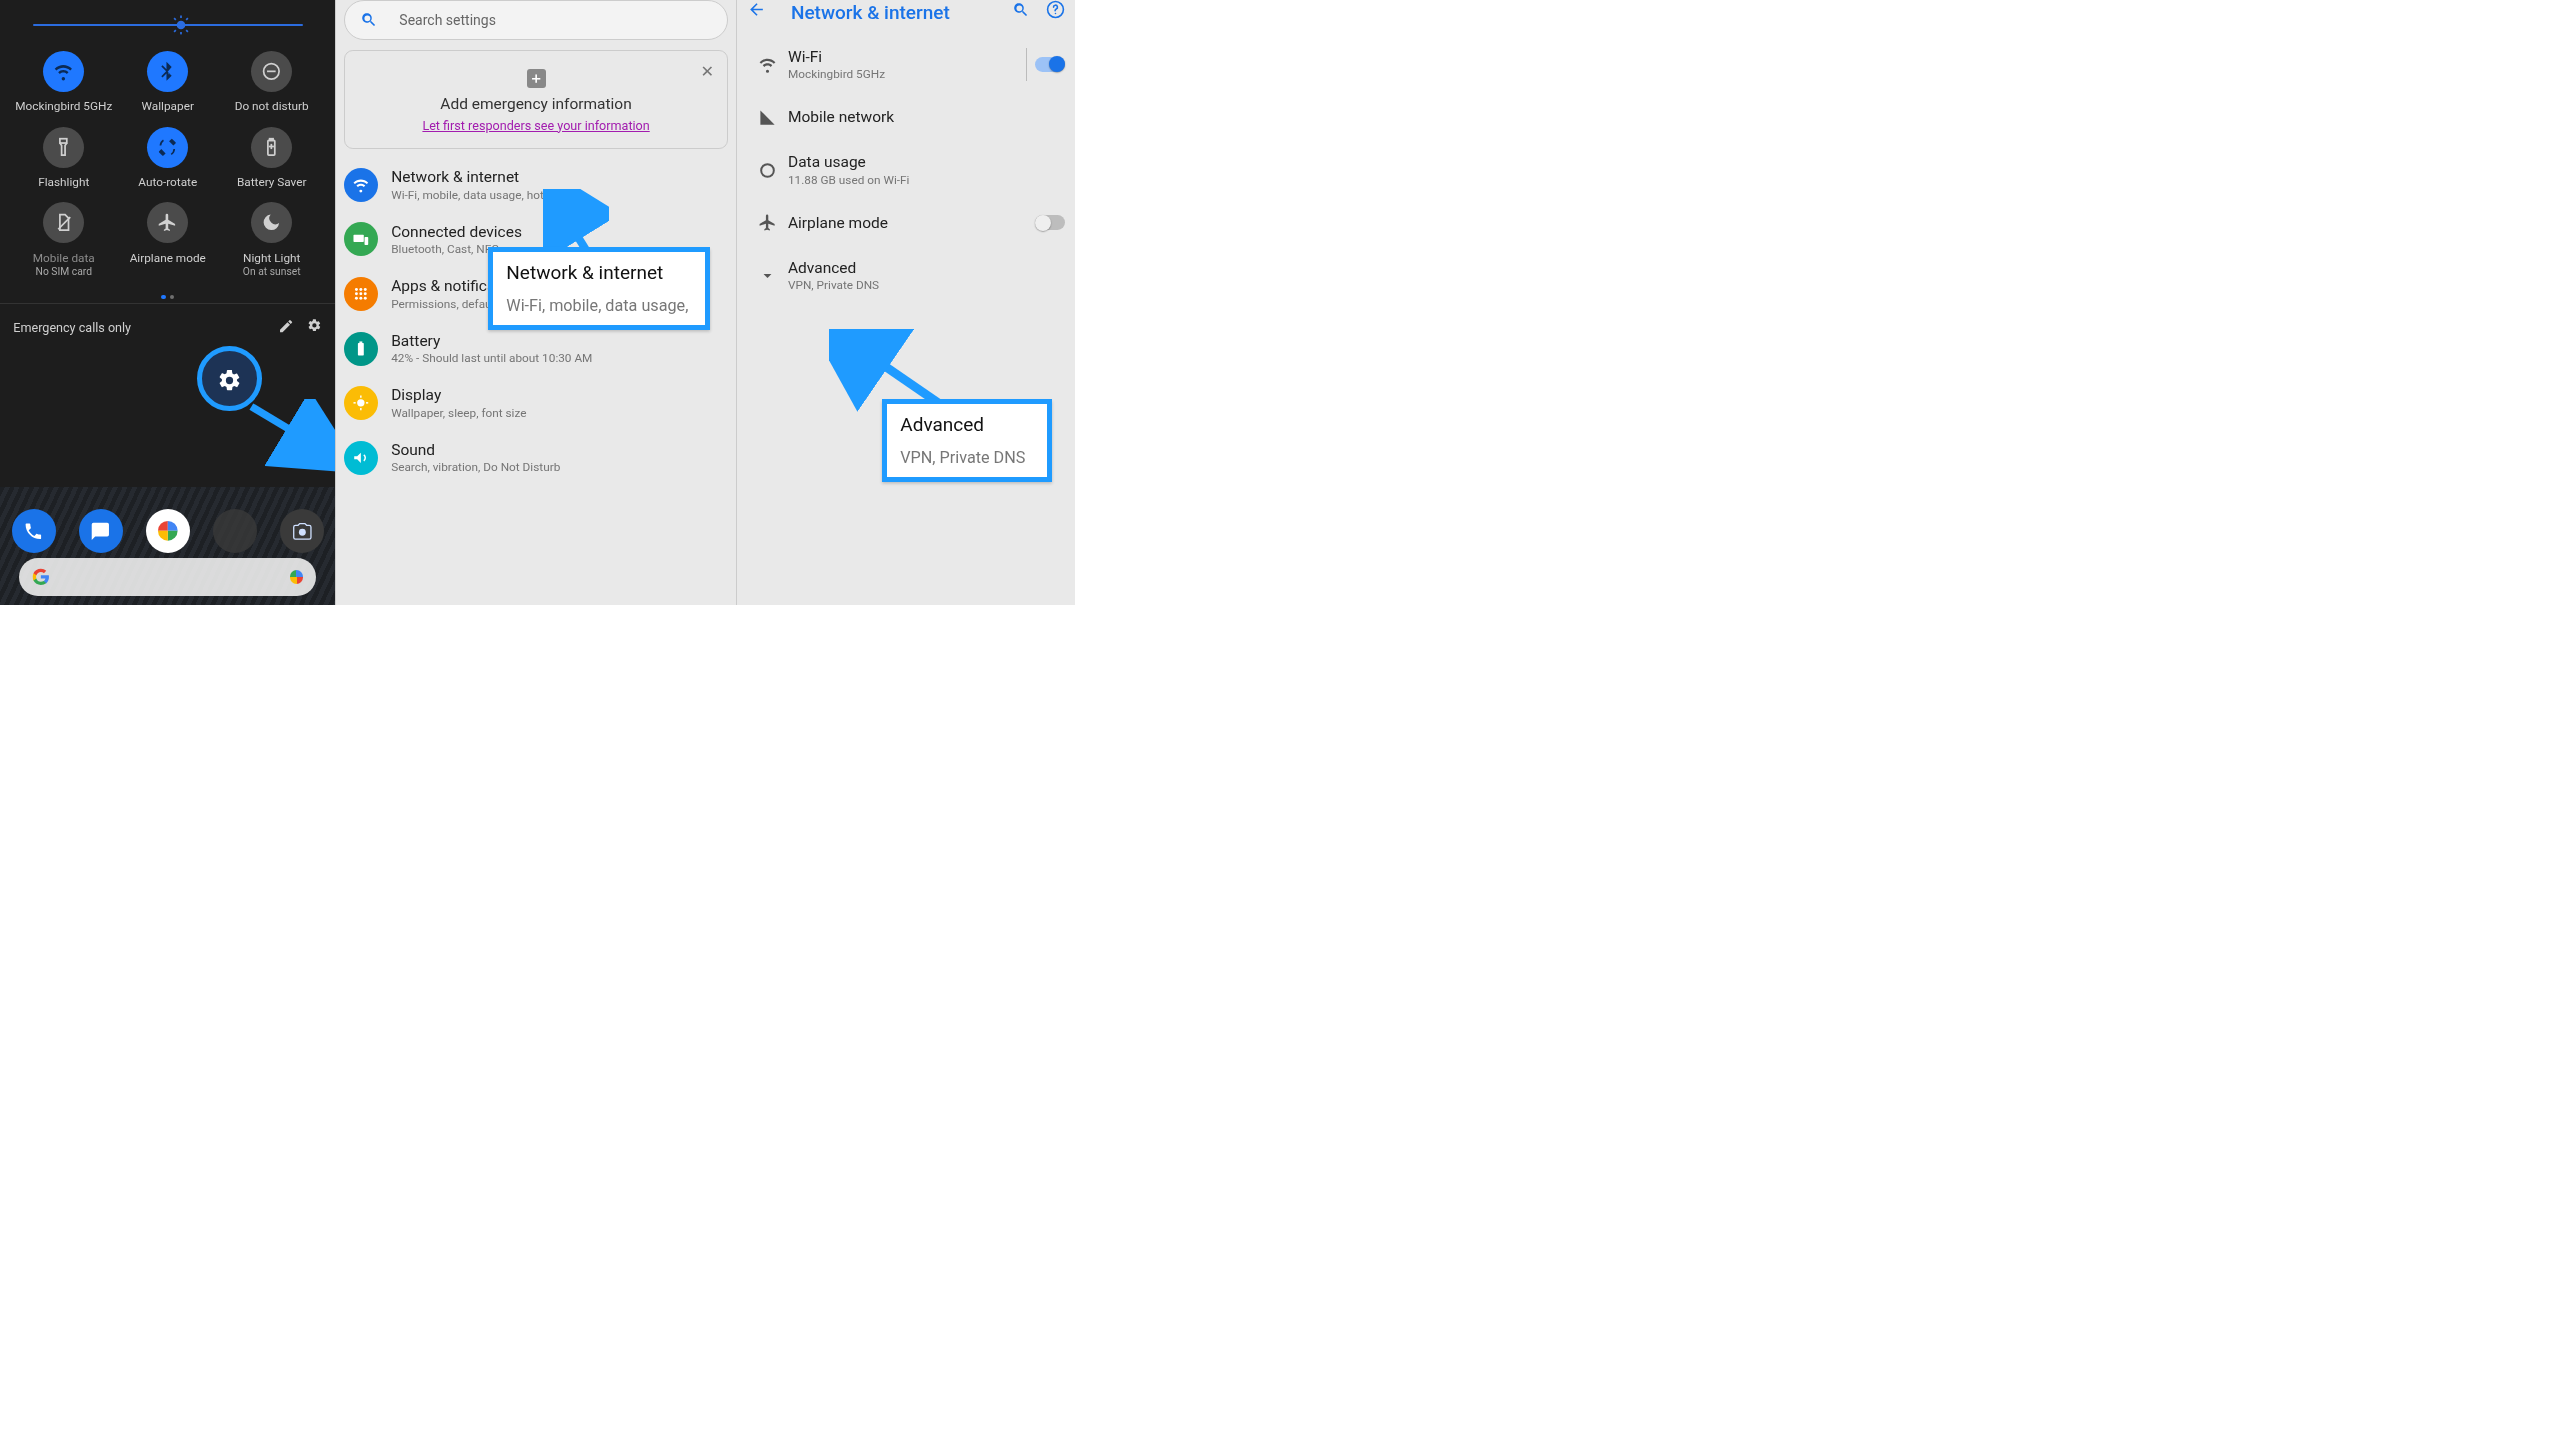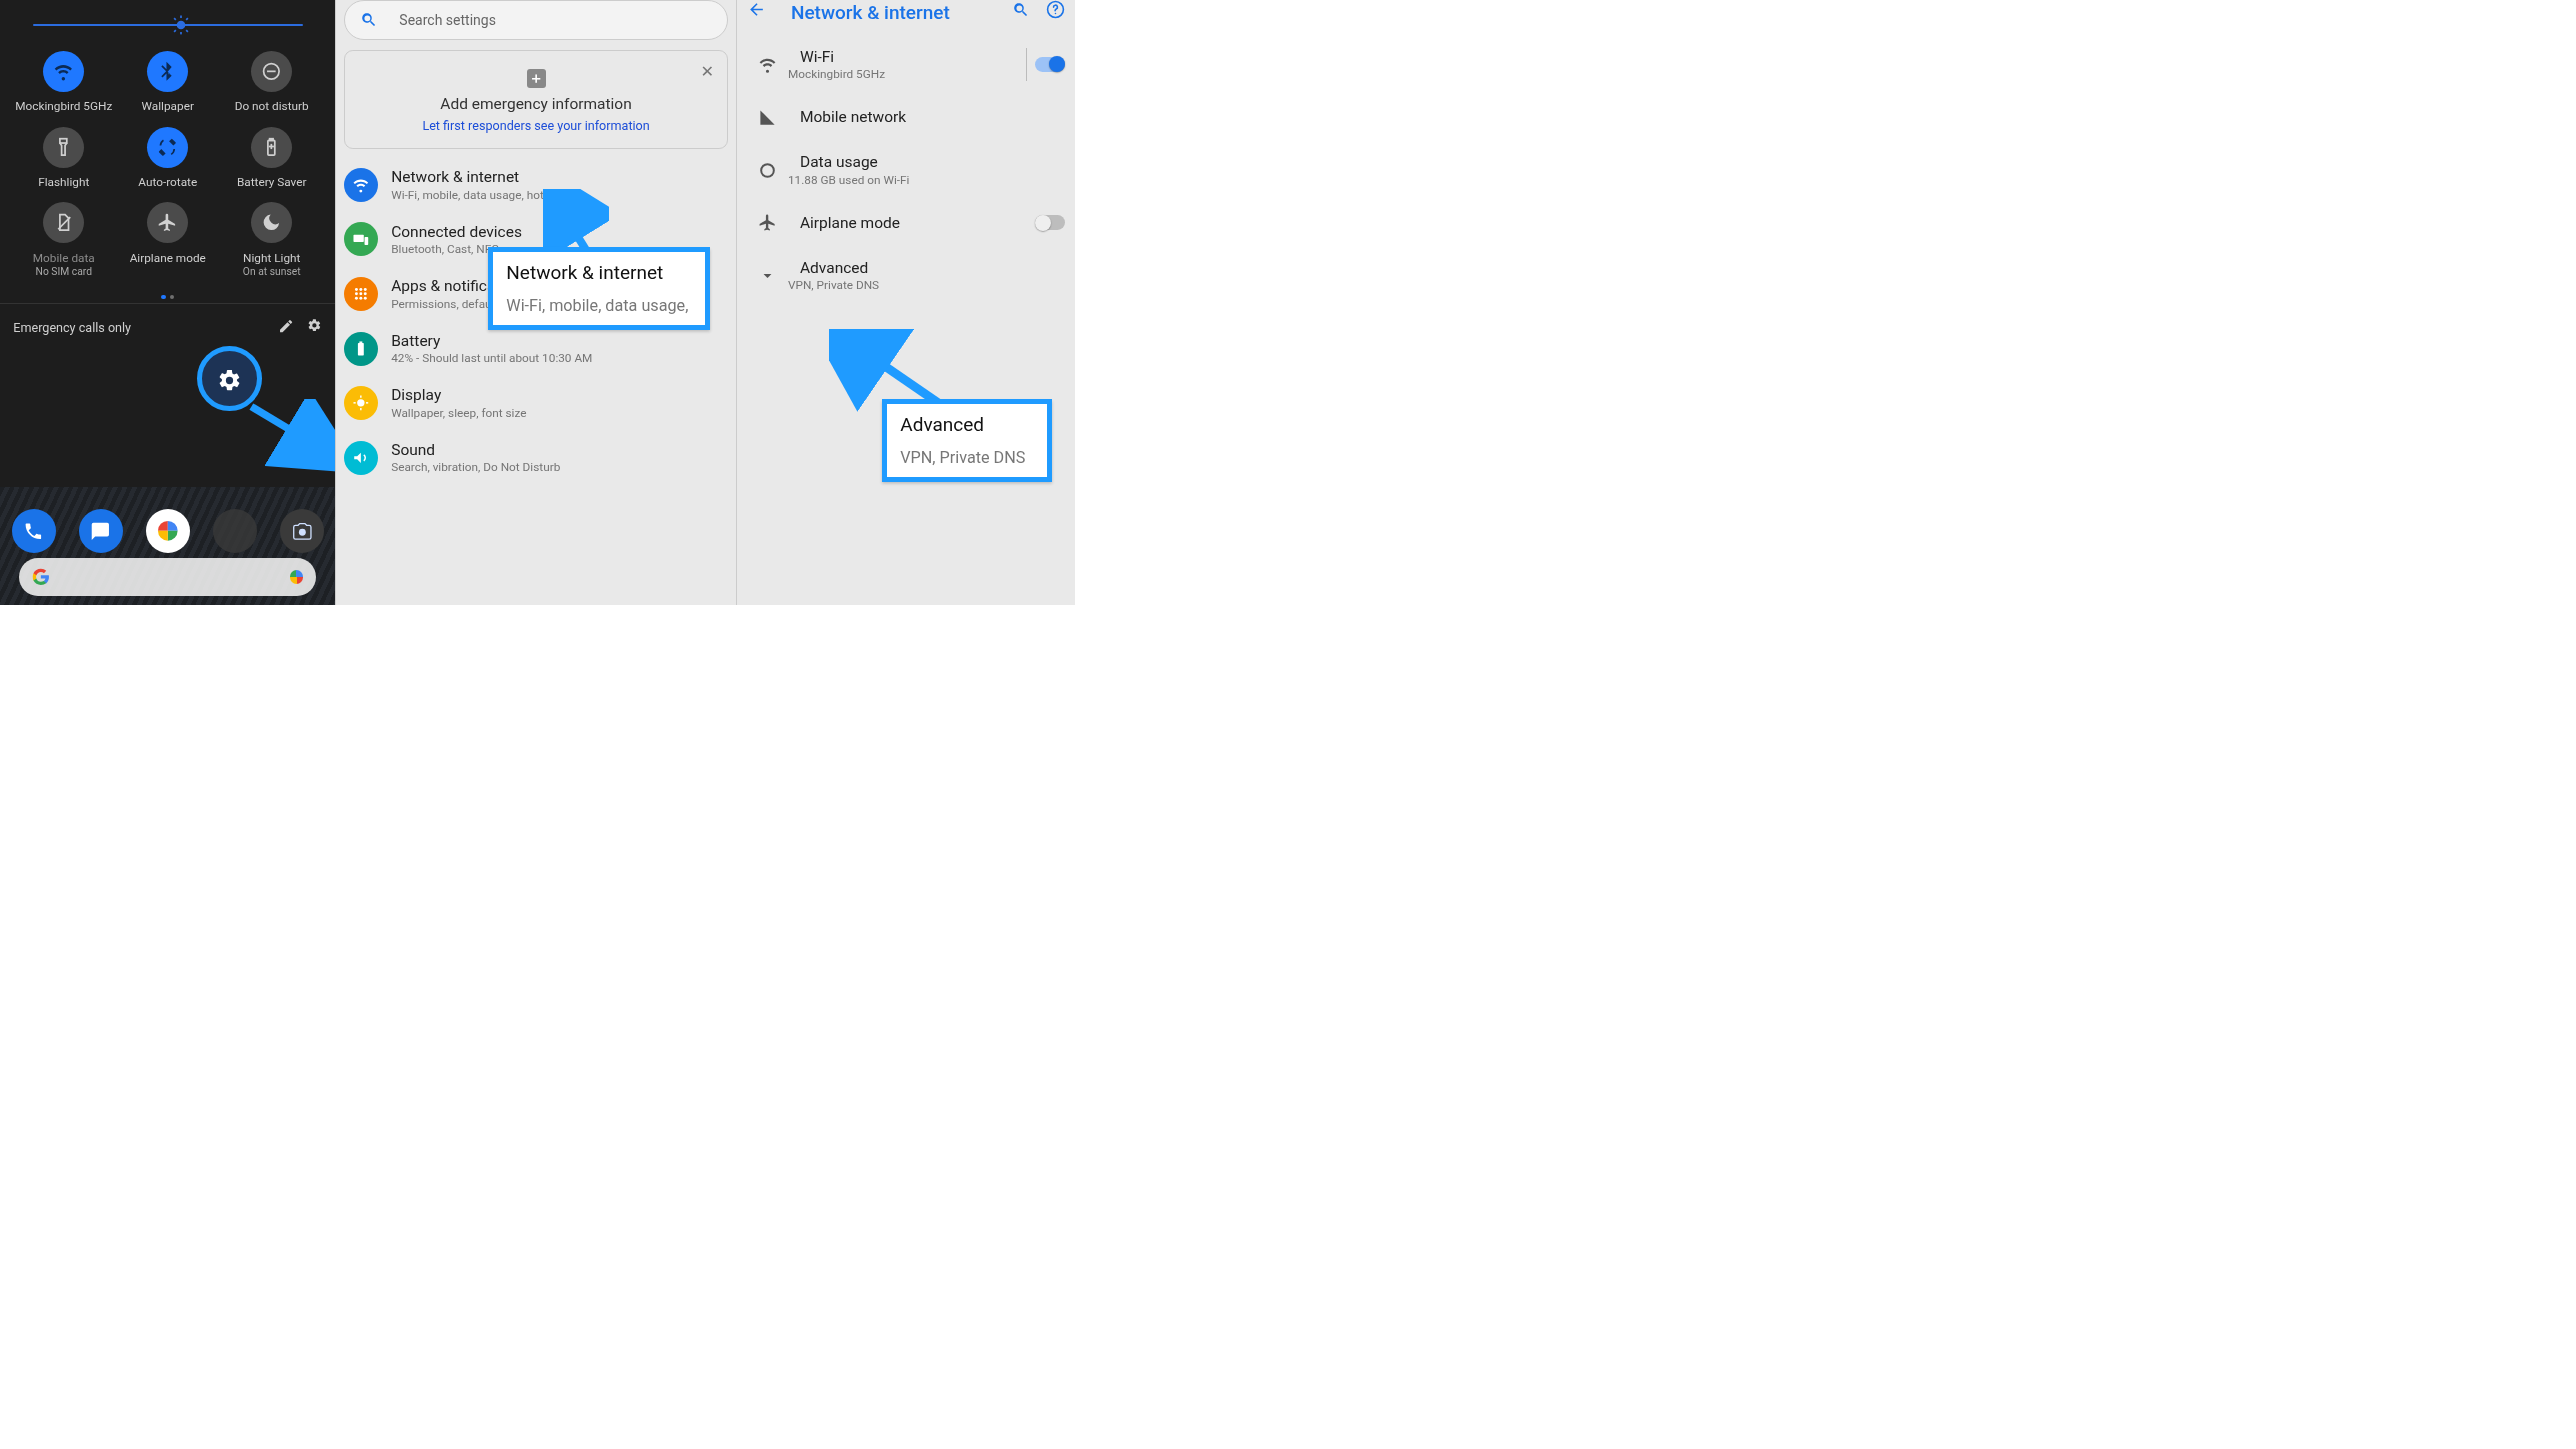--- a/index.html
+++ b/index.html
@@ -123,21 +123,21 @@
     color:#666; font-size:14px;
   }
   .searchbar svg{margin-right:22px;}
   .emerg{
     margin:0 7.4px 8.9px;
     border:0.7px solid #ccc; border-radius:8.9px;
     padding:17.7px 14.8px 14.8px; text-align:center; position:relative;
     color:#444;
   }
   .emerg .title{font-size:15.5px;margin:7.4px 0 4.4px;color:#333;}
-  .emerg .sub{color:#1d4ed8;font-size:12.6px;}
+  .emerg .sub{color:#a21caf;font-size:12.6px;text-decoration:underline;}
   .emerg .close-x{position:absolute;right:13.3px;top:10.3px;color:#777;font-size:16.2px;cursor:pointer;}
   .emerg .plusbox{width:19px;height:19px;margin:0 auto;border-radius:3px;background:#888;color:#fff;font-weight:bold;line-height:19px;font-size:14.8px;}
 
   .setting-row{display:flex;align-items:center;padding:10.3px 13.3px 10.3px 7.4px;cursor:pointer;}
   .setting-row .bubble{width:34px;height:34px;border-radius:50%;display:flex;align-items:center;justify-content:center;margin-right:13.3px;flex-shrink:0;}
   .setting-row .title{font-size:15.5px;color:#222;}
   .setting-row .sub{font-size:11.8px;color:#757575;margin-top:1.5px;}
 
   
   .callout{
@@ -154,21 +154,21 @@
   
   .ni-header{
     display:flex; align-items:center; padding:0 10.3px 10.3px;
     color:#1a73e8; font-size:19px; font-weight:500;
   }
   .ni-header .back{margin-right:25px;cursor:pointer;}
   .ni-header .right{margin-left:auto;display:flex;gap:16.2px;align-items:center;}
 
   .ni-row{display:flex;align-items:center;padding:13.3px 10.3px;cursor:pointer;}
   .ni-row .icon-slot{width:41px;display:flex;justify-content:center;color:#555;}
-  .ni-row .title{font-size:15.5px;color:#222;margin-left:12px;}
+  .ni-row .title{font-size:15.5px;color:#222;}
   .ni-row .sub{font-size:11.8px;color:#757575;margin-top:1.5px;}
   .divider-v{width:0.7px;height:32.5px;background:#bbb;margin:0 8.9px;}
 
   .toggle{width:29.5px;height:14.8px;border-radius:7.4px;background:#bdbdbd;position:relative;}
   .toggle::after{content:"";position:absolute;width:16.2px;height:16.2px;border-radius:50%;background:#efefef;top:-0.7px;left:-0.7px;box-shadow:0 0.7px 1.5px rgba(0,0,0,.4);}
   .toggle.on{background:#9cc2f6;}
   .toggle.on::after{left:auto;right:-0.7px;background:#1a73e8;}
 
   .co2{left:882px; top:399px; width:170px;}
   .arrow3{position:absolute;left:829px;top:329px;pointer-events:none;}

